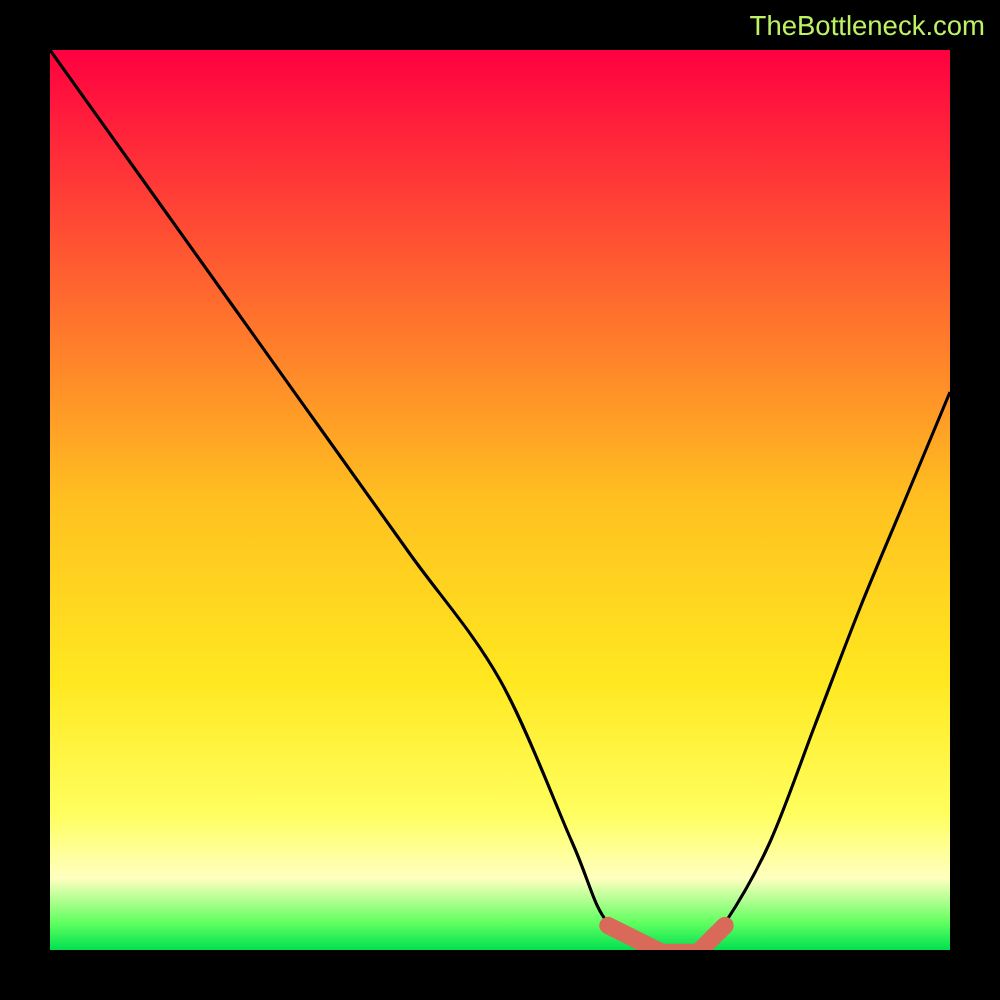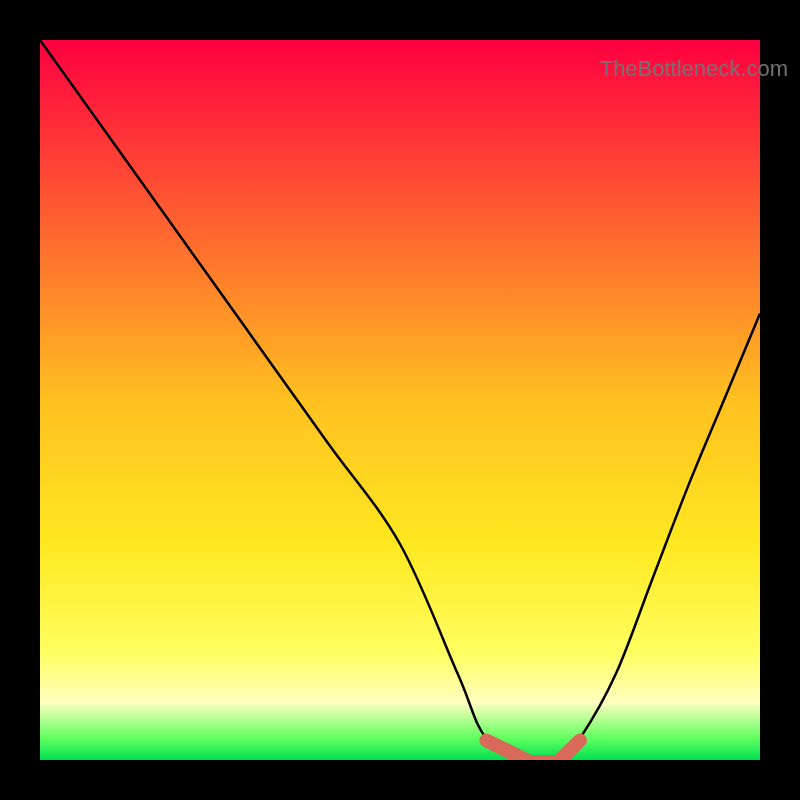--- a/index.html
+++ b/index.html
@@ -8,24 +8,23 @@
   width: 800px;
   height: 800px;
   background: #000;
   font-family: Arial, sans-serif;
   position: relative;
 }
 .watermark {
   position: absolute;
   top: 8px;
   right: 12px;
-  color: #737373;
+  color: #bef264;
   font-size: 22px;
   z-index: 10;
-  margin-top: 48px;
 }
 .chart-container {
   position: absolute;
   left: 40px;
   top: 40px;
   width: 720px;
   height: 720px;
 }
 .plot-area {
   position: absolute;

